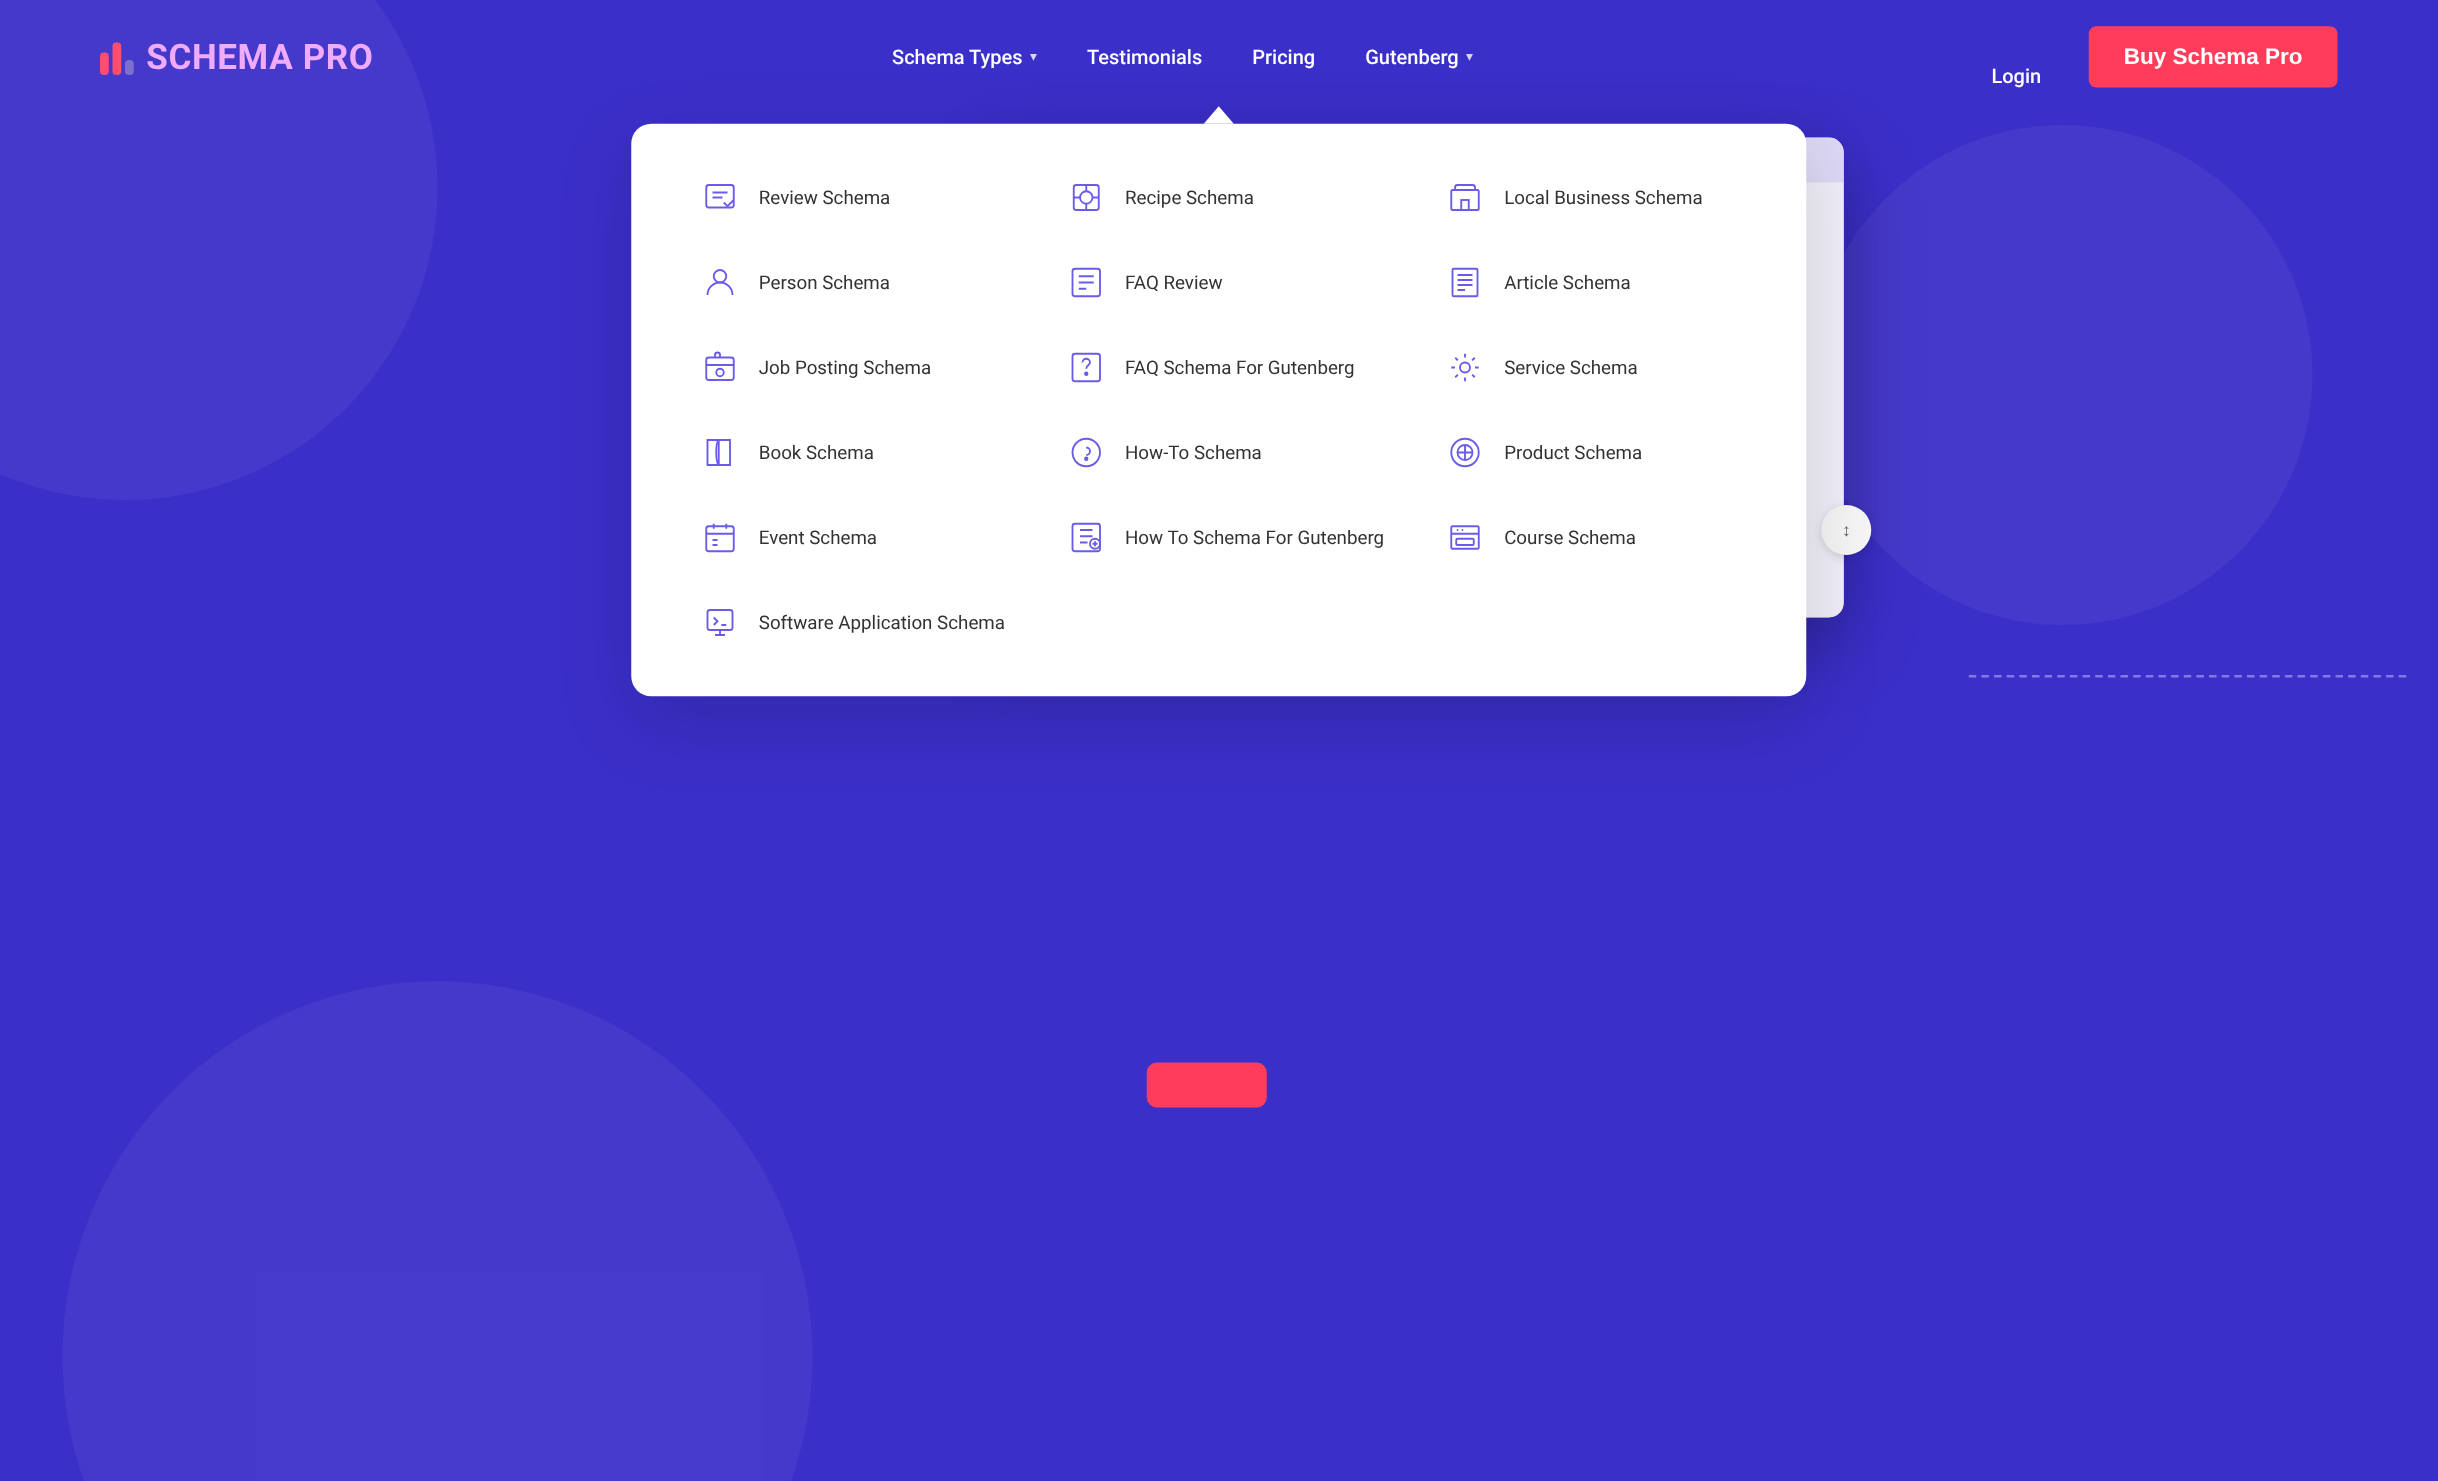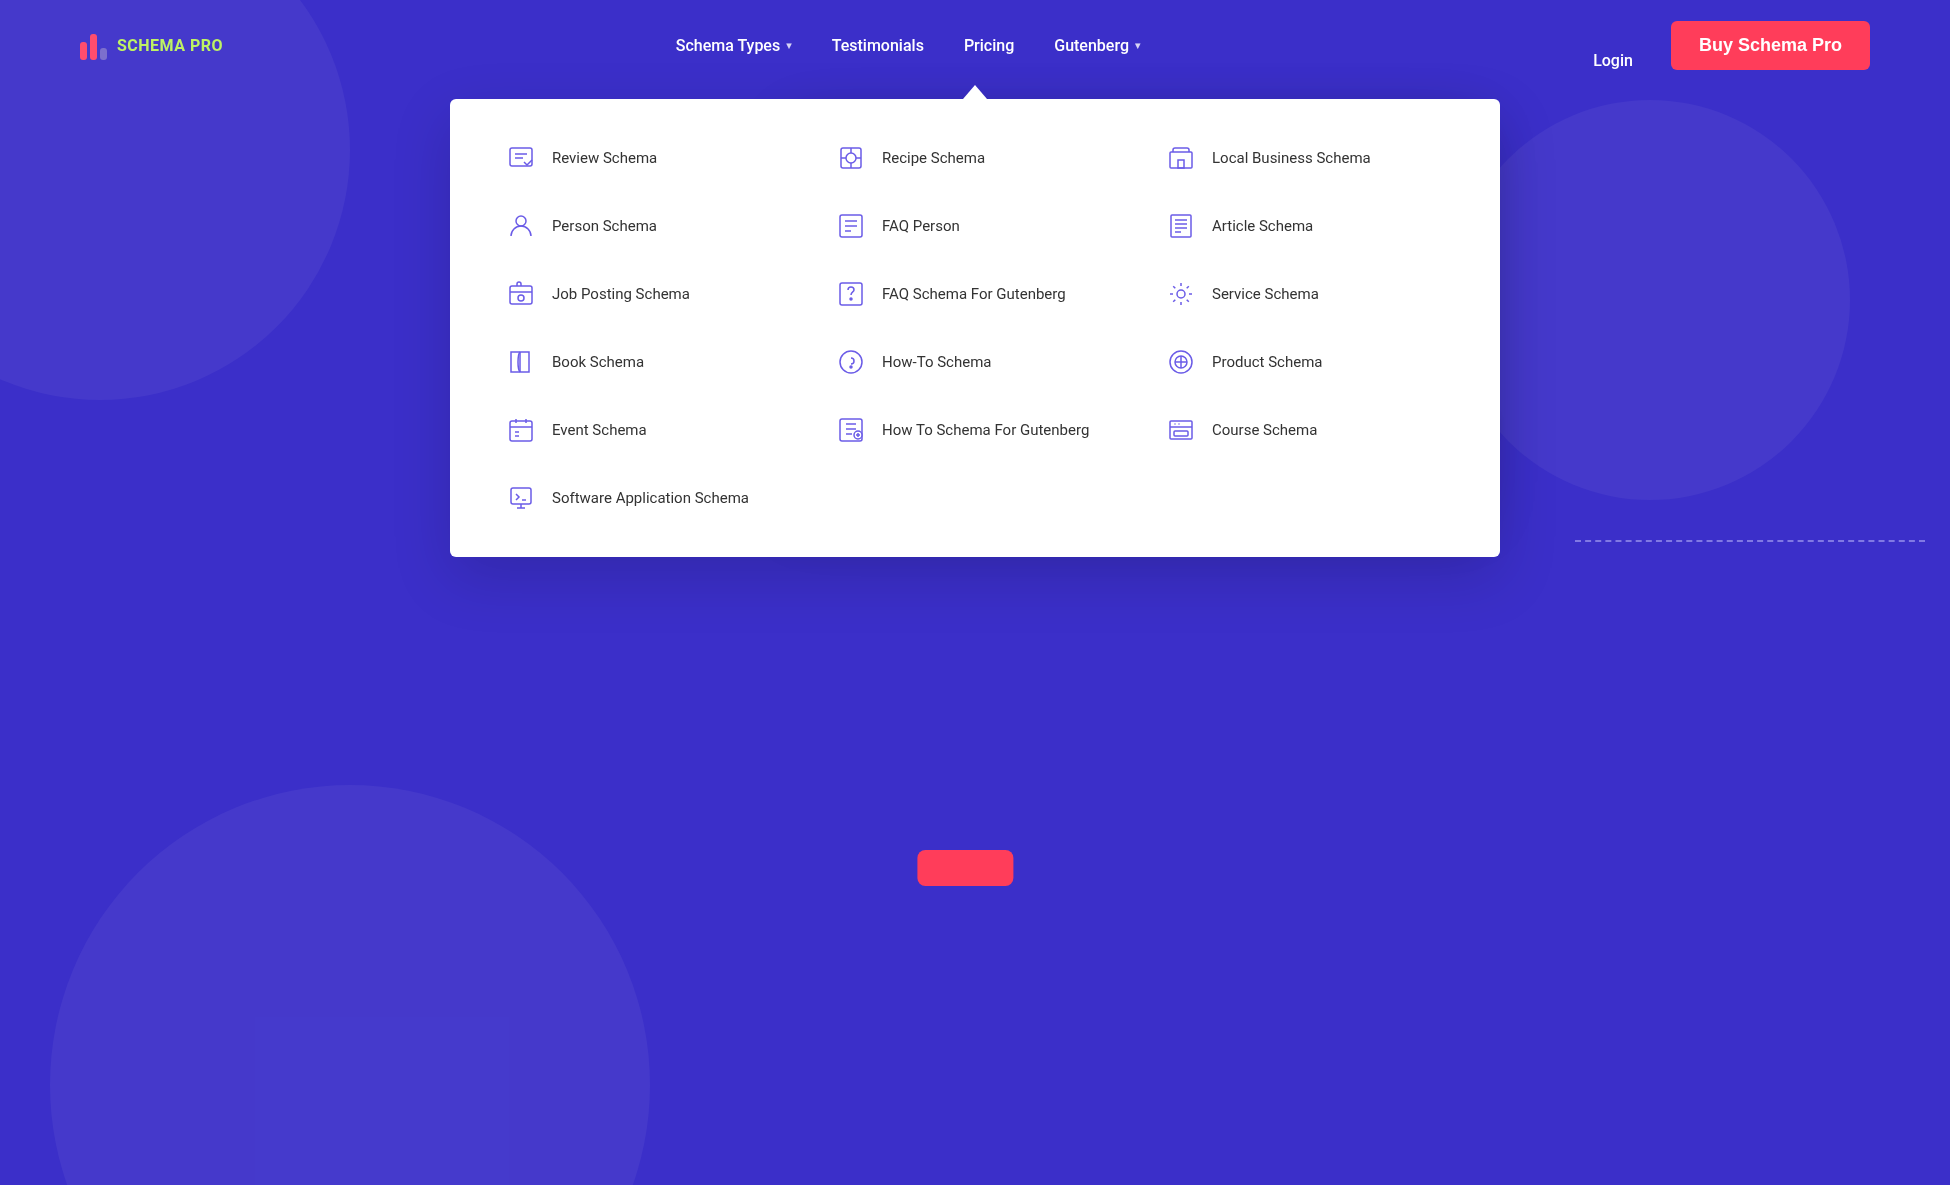--- a/index.html
+++ b/index.html
@@ -46,23 +46,23 @@
       height: 30px;
     }
     .logo-bar {
       width: 7px;
       border-radius: 3px;
     }
     .logo-bar-1 { height: 18px; background: #ff4d6d; }
     .logo-bar-2 { height: 26px; background: #ff4d6d; }
     .logo-bar-3 { height: 12px; background: #7c6fcd; }
     .logo-text {
-      font-size: 16px;
+      font-size: 28px;
       font-weight: 700;
-      color: #bef264;
+      color: #f0abfc;
       letter-spacing: 0.5px;
     }
 
     .nav-links {
       display: flex;
       align-items: flex-end;
       gap: 40px;
     }
     .nav-link {
       color: #ffffff;
@@ -115,23 +115,23 @@
       height: 0;
       border-left: 12px solid transparent;
       border-right: 12px solid transparent;
       border-bottom: 14px solid #ffffff;
       margin: 0 auto;
       position: relative;
       z-index: 201;
     }
     .dropdown-menu {
       background: #ffffff;
-      border-radius: 6px;
+      border-radius: 16px;
       padding: 30px 40px;
-      width: 1050px;
+      width: 940px;
       box-shadow: 0 20px 60px rgba(0,0,0,0.15);
       display: grid;
       grid-template-columns: 1fr 1fr 1fr;
       gap: 10px 20px;
     }
     .menu-item {
       display: flex;
       align-items: center;
       gap: 14px;
       padding: 12px 14px;
@@ -388,21 +388,21 @@
       </a>
       <a class="menu-item">
         <div class="menu-item-icon">
           <svg viewBox="0 0 28 28" fill="none" stroke="#6b5ce7" stroke-width="1.5">
             <rect x="3" y="3" width="22" height="22" rx="2"></rect>
             <line x1="8" y1="9" x2="20" y2="9"></line>
             <line x1="8" y1="14" x2="20" y2="14"></line>
             <line x1="8" y1="19" x2="14" y2="19"></line>
           </svg>
         </div>
-        <span class="menu-item-label">FAQ Person</span>
+        <span class="menu-item-label">FAQ Review</span>
       </a>
       <a class="menu-item">
         <div class="menu-item-icon">
           <svg viewBox="0 0 28 28" fill="none" stroke="#6b5ce7" stroke-width="1.5">
             <rect x="4" y="3" width="20" height="22" rx="1"></rect>
             <line x1="8" y1="8" x2="20" y2="8"></line>
             <line x1="8" y1="12" x2="20" y2="12"></line>
             <line x1="8" y1="16" x2="20" y2="16"></line>
             <line x1="8" y1="20" x2="14" y2="20"></line>
           </svg>

